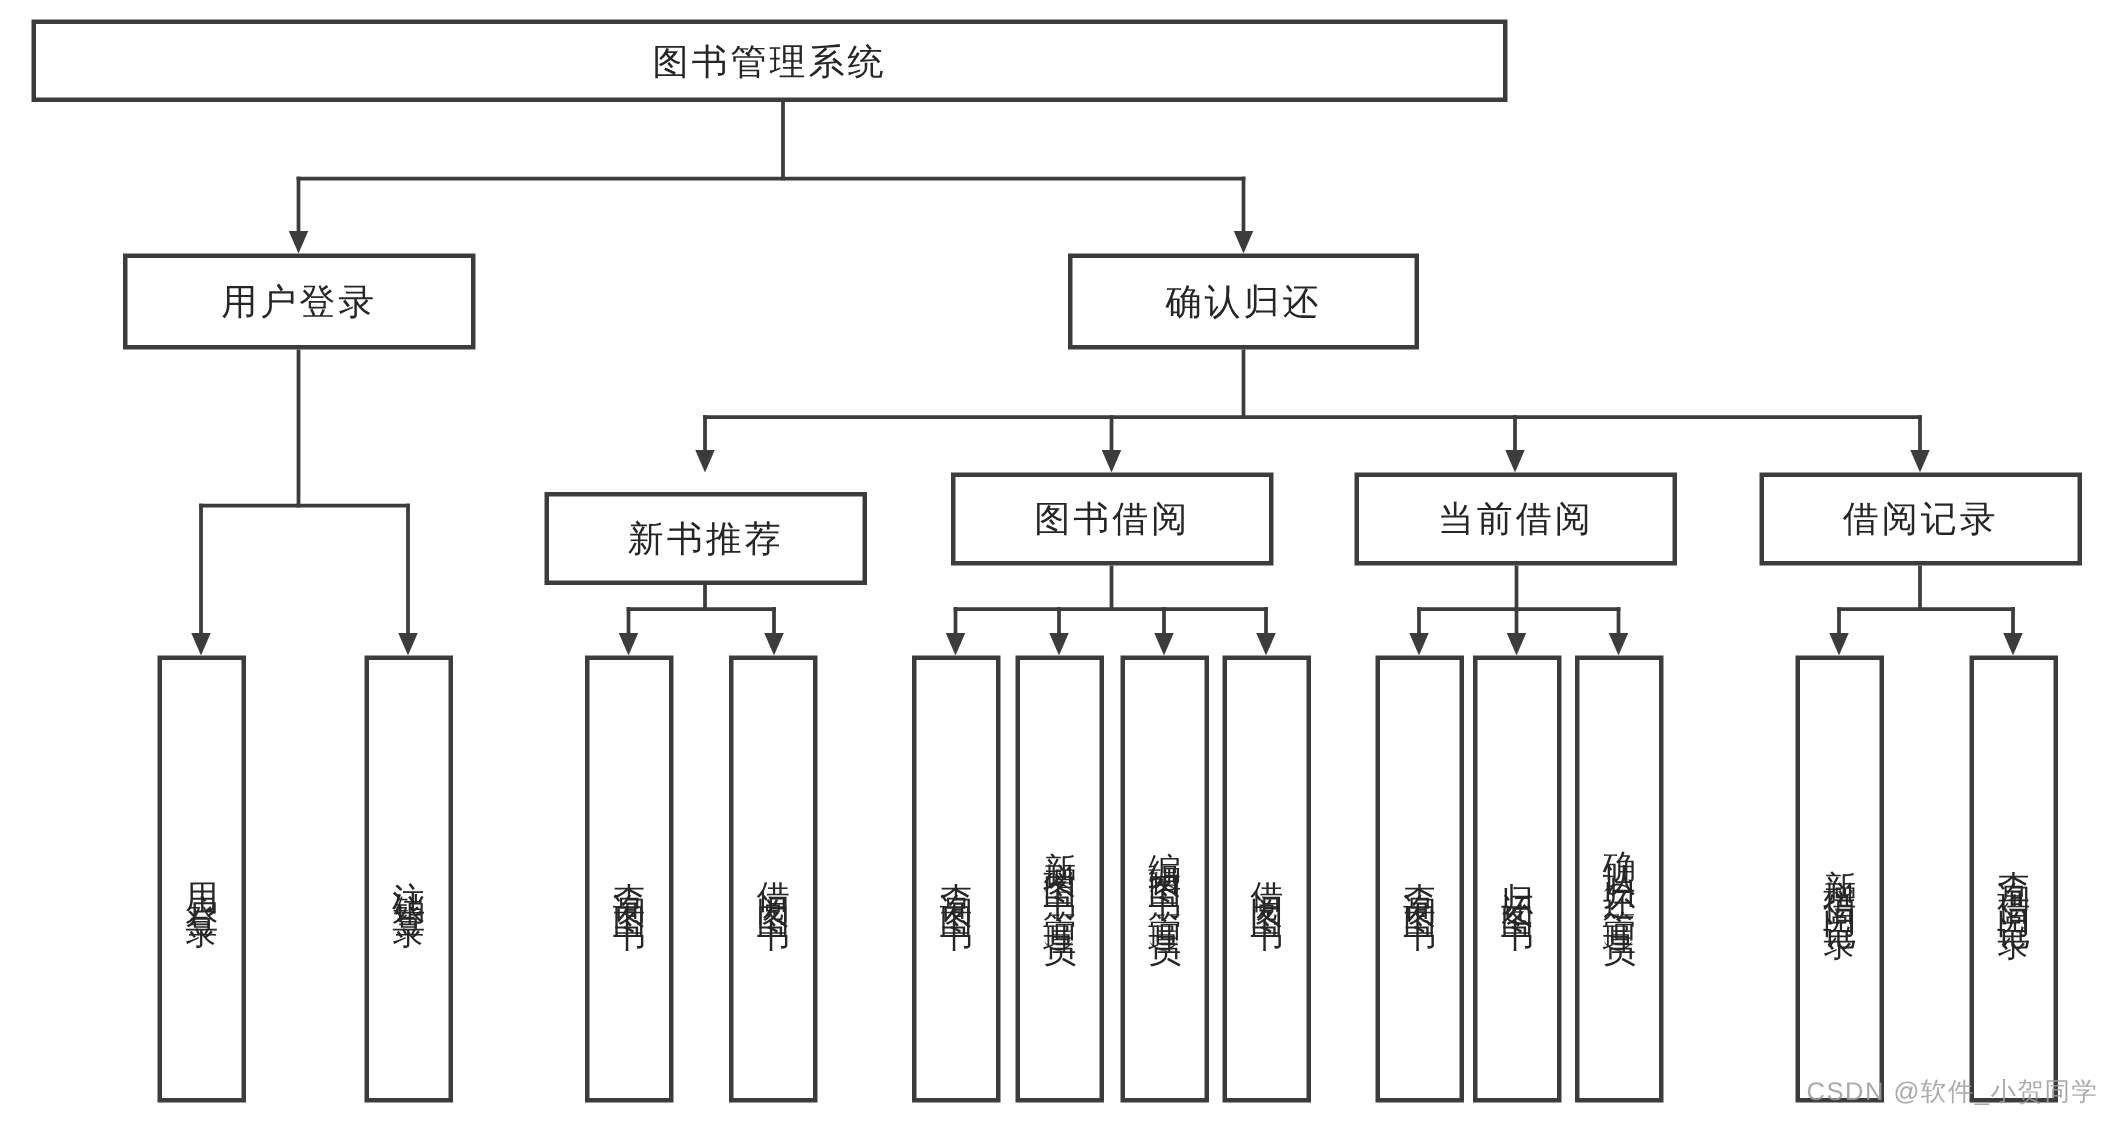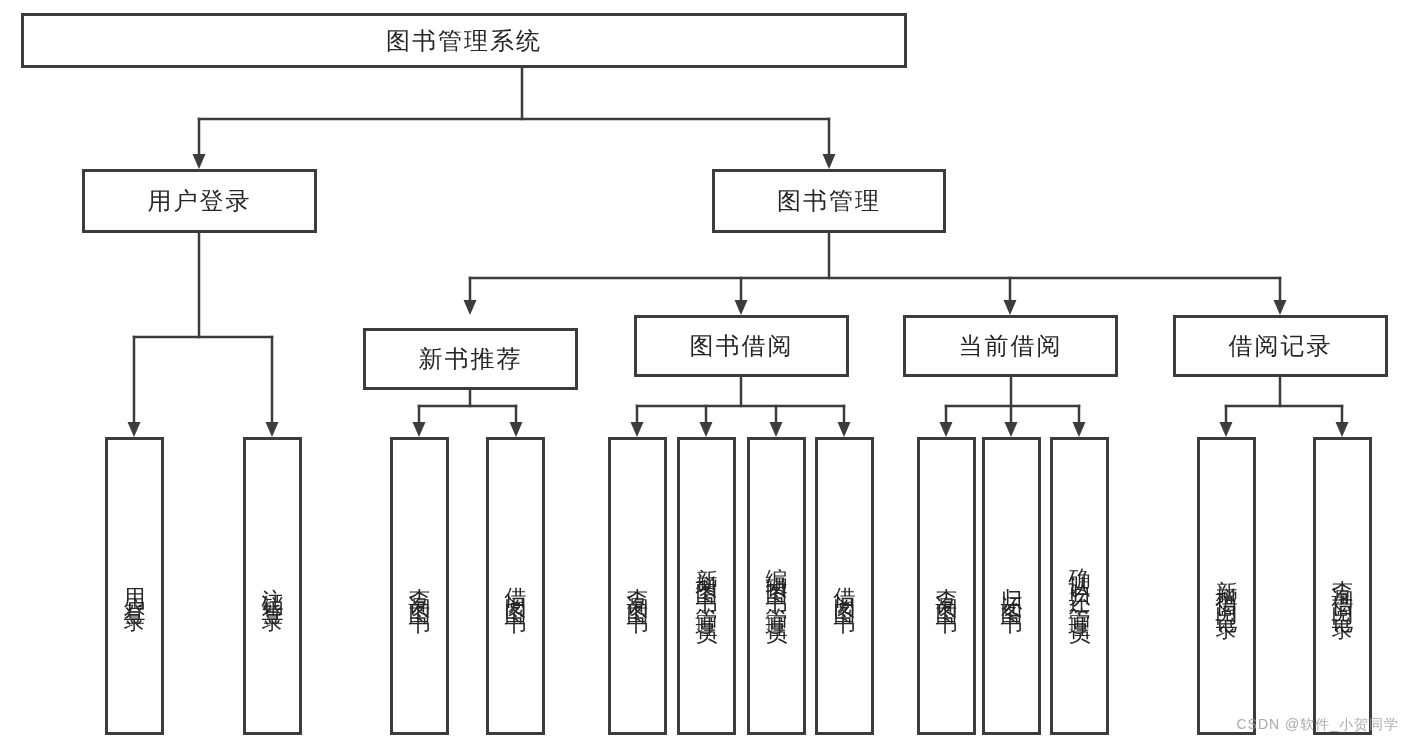--- a/index.html
+++ b/index.html
@@ -32,21 +32,21 @@
     text-orientation:mixed;
     font-size:22px;
     letter-spacing:8px;
     line-height:1;
   }
   .watermark{
     position:absolute;
     right:6px;
     top:716px;
     z-index:5;
-    font-size:14px;
+    font-size:17px;
     letter-spacing:1px;
     color:rgba(158,158,158,0.88);
     white-space:nowrap;
   }
 </style>
 </head>
 <body>
 
 <div id="canvas">
 
@@ -109,24 +109,24 @@
       <polygon points="769.5,422 782.5,422 776,437"></polygon>
       <polygon points="837.5,422 850.5,422 844,437"></polygon>
       <polygon points="939.5,422 952.5,422 946,437"></polygon>
       <polygon points="1004.5,422 1017.5,422 1011,437"></polygon>
       <polygon points="1072.5,422 1085.5,422 1079,437"></polygon>
       <polygon points="1219.5,422 1232.5,422 1226,437"></polygon>
       <polygon points="1335.5,422 1348.5,422 1342,437"></polygon>
     </g>
   </svg>
 
-  <div class="box hbox" style="left:21px;top:13px;width:886px;height:55px;">图书管理系统</div>
+  <div class="box hbox" style="left:21px;top:13px;width:984px;height:55px;">图书管理系统</div>
 
   <div class="box hbox" style="left:82px;top:169px;width:235px;height:64px;">用户登录</div>
-  <div class="box hbox" style="left:712px;top:169px;width:234px;height:64px;">图书管理</div>
+  <div class="box hbox" style="left:712px;top:169px;width:234px;height:64px;">确认归还</div>
 
   <div class="box hbox" style="left:363px;top:328px;width:215px;height:62px;">新书推荐</div>
   <div class="box hbox" style="left:903px;top:315px;width:215px;height:62px;">当前借阅</div>
   <div class="box hbox" style="left:634px;top:315px;width:215px;height:62px;">图书借阅</div>
   <div class="box hbox" style="left:1173px;top:315px;width:215px;height:62px;">借阅记录</div>
 
   <div class="box vbox" style="left:105px;top:437px;width:59px;height:298px;">
     <span>用户登录</span>
   </div>
   <div class="box vbox" style="left:243px;top:437px;width:59px;height:298px;">

